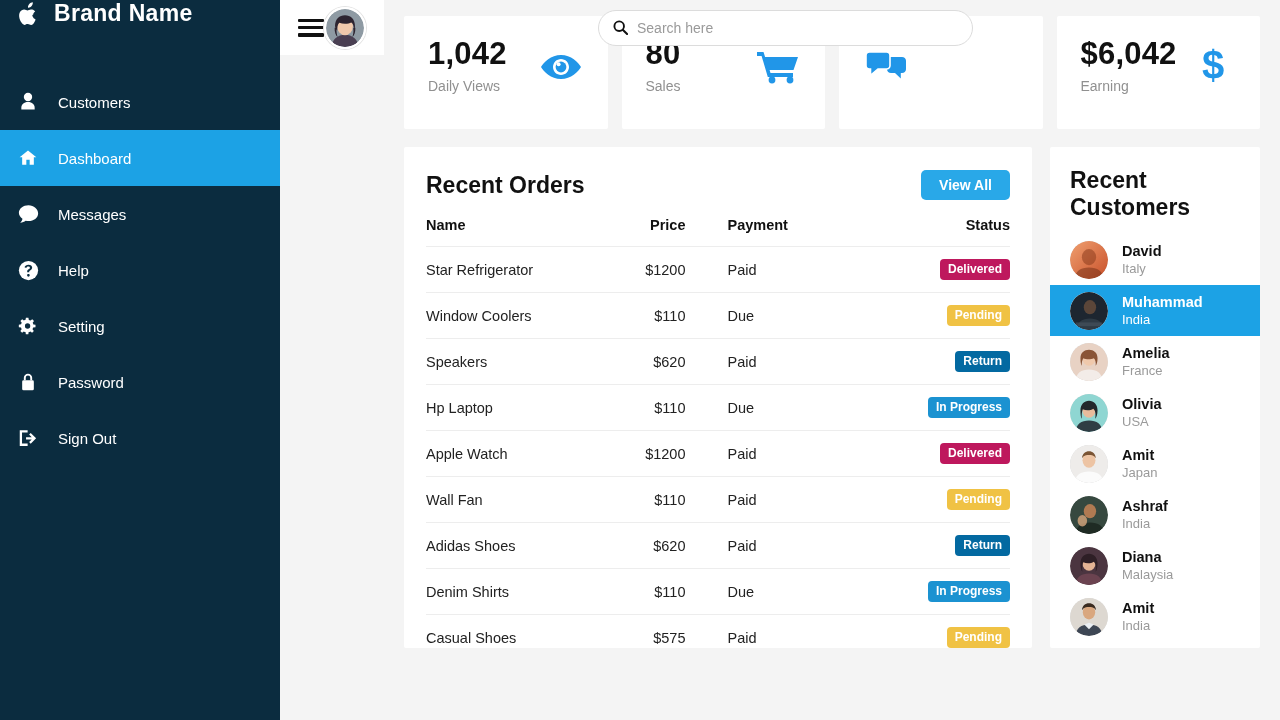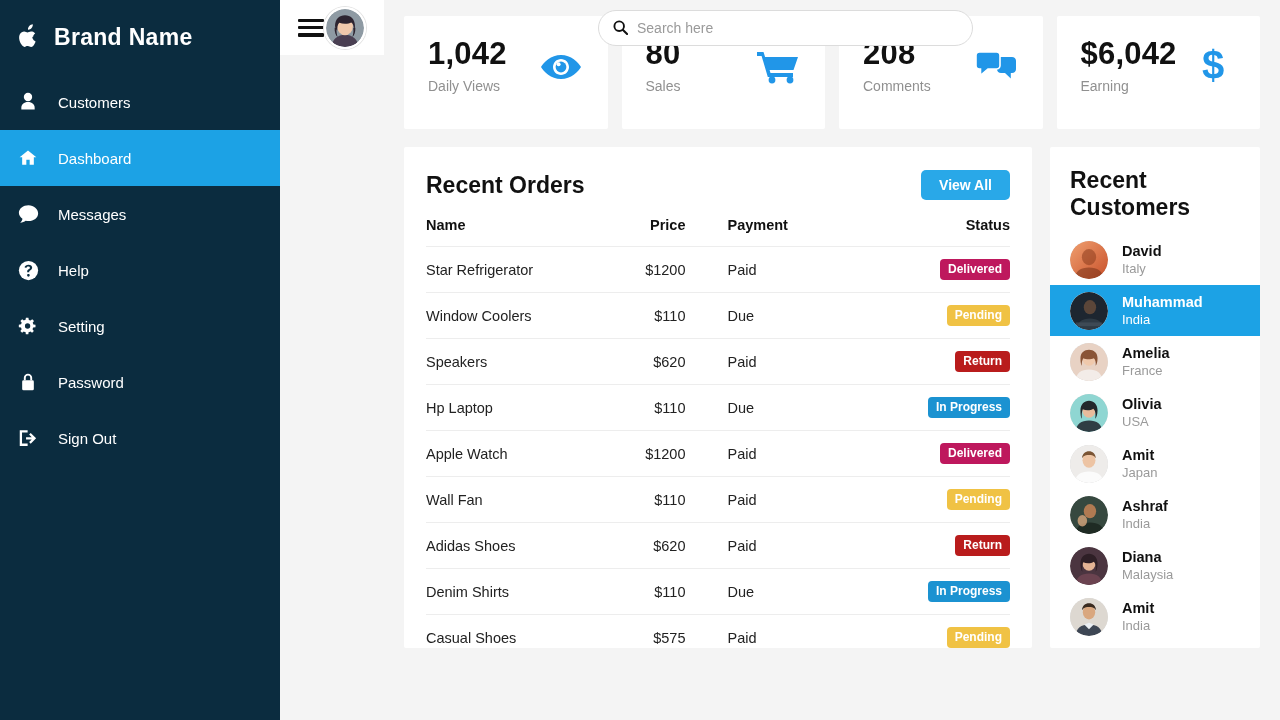--- a/index.html
+++ b/index.html
@@ -14,21 +14,21 @@
 
   
   .sidebar {
     width: 280px; height: 720px;
     background: #0b2c3f;
     flex: 0 0 280px;
     position: relative;
   }
   .brand {
     height: 74px;
-    display: flex; align-items: center;
+    display: flex; align-items: flex-start;
     padding-left: 16px;
     gap: 14px;
   }
   .brand-logo {
     width: 24px; height: 30px;
     display: flex; align-items: center; justify-content: center;
     color: #ffffff;
   }
   .brand-logo svg { display: block; }
   .brand-name {
@@ -205,21 +205,21 @@
     display: inline-block;
     color: #ffffff;
     font-size: 12px;
     font-weight: bold;
     border-radius: 4px;
     padding: 3px 8px;
     line-height: 1.25;
   }
   .badge.delivered { background: #be185d; }
   .badge.pending   { background: #f0c244; }
-  .badge.return    { background: #b91c1c; }
+  .badge.return    { background: #0369a1; }
   .badge.progress  { background: #1b92d1; }
 
   
   .customers-panel {
     flex: 1 1 auto;
     background: #ffffff;
     border-radius: 2px;
     height: 501px;
     padding: 20px 0 0 0;
     overflow: hidden;
@@ -397,24 +397,20 @@
           <div class="stat-icon">
             <svg width="42" height="34" viewBox="0 0 42 34">
               <path d="M0 2h6.5l1.6 5H41l-4.5 13H12.6l.9 3H36v4H10.8L4.6 6H0z"></path>
               <circle cx="15" cy="30" r="3.4"></circle>
               <circle cx="33" cy="30" r="3.4"></circle>
             </svg>
           </div>
         </div>
 
         <div class="stat-card">
-          <div class="stat-text">
-            <div class="stat-value">208</div>
-            <div class="stat-label">Comments</div>
-          </div>
           <div class="stat-icon">
             <svg width="42" height="32" viewBox="0 0 42 32">
               <path d="M26 6h11c2.2 0 4 1.7 4 3.8v8.4c0 2.1-1.8 3.8-4 3.8h-1.2v5.4L30 22h-4c-2.2 0-4-1.7-4-3.8V9.8C22 7.7 23.8 6 26 6z"></path>
               <path d="M4.5 1h17C23.4 1 25 2.6 25 4.5v10C25 16.4 23.4 18 21.5 18H13l-7.5 6.4V18h-1C2.6 18 1 16.4 1 14.5v-10C1 2.6 2.6 1 4.5 1z" fill="#2196e8" stroke="#ffffff" stroke-width="1.6"></path>
             </svg>
           </div>
         </div>
 
         <div class="stat-card">
           <div class="stat-text">

